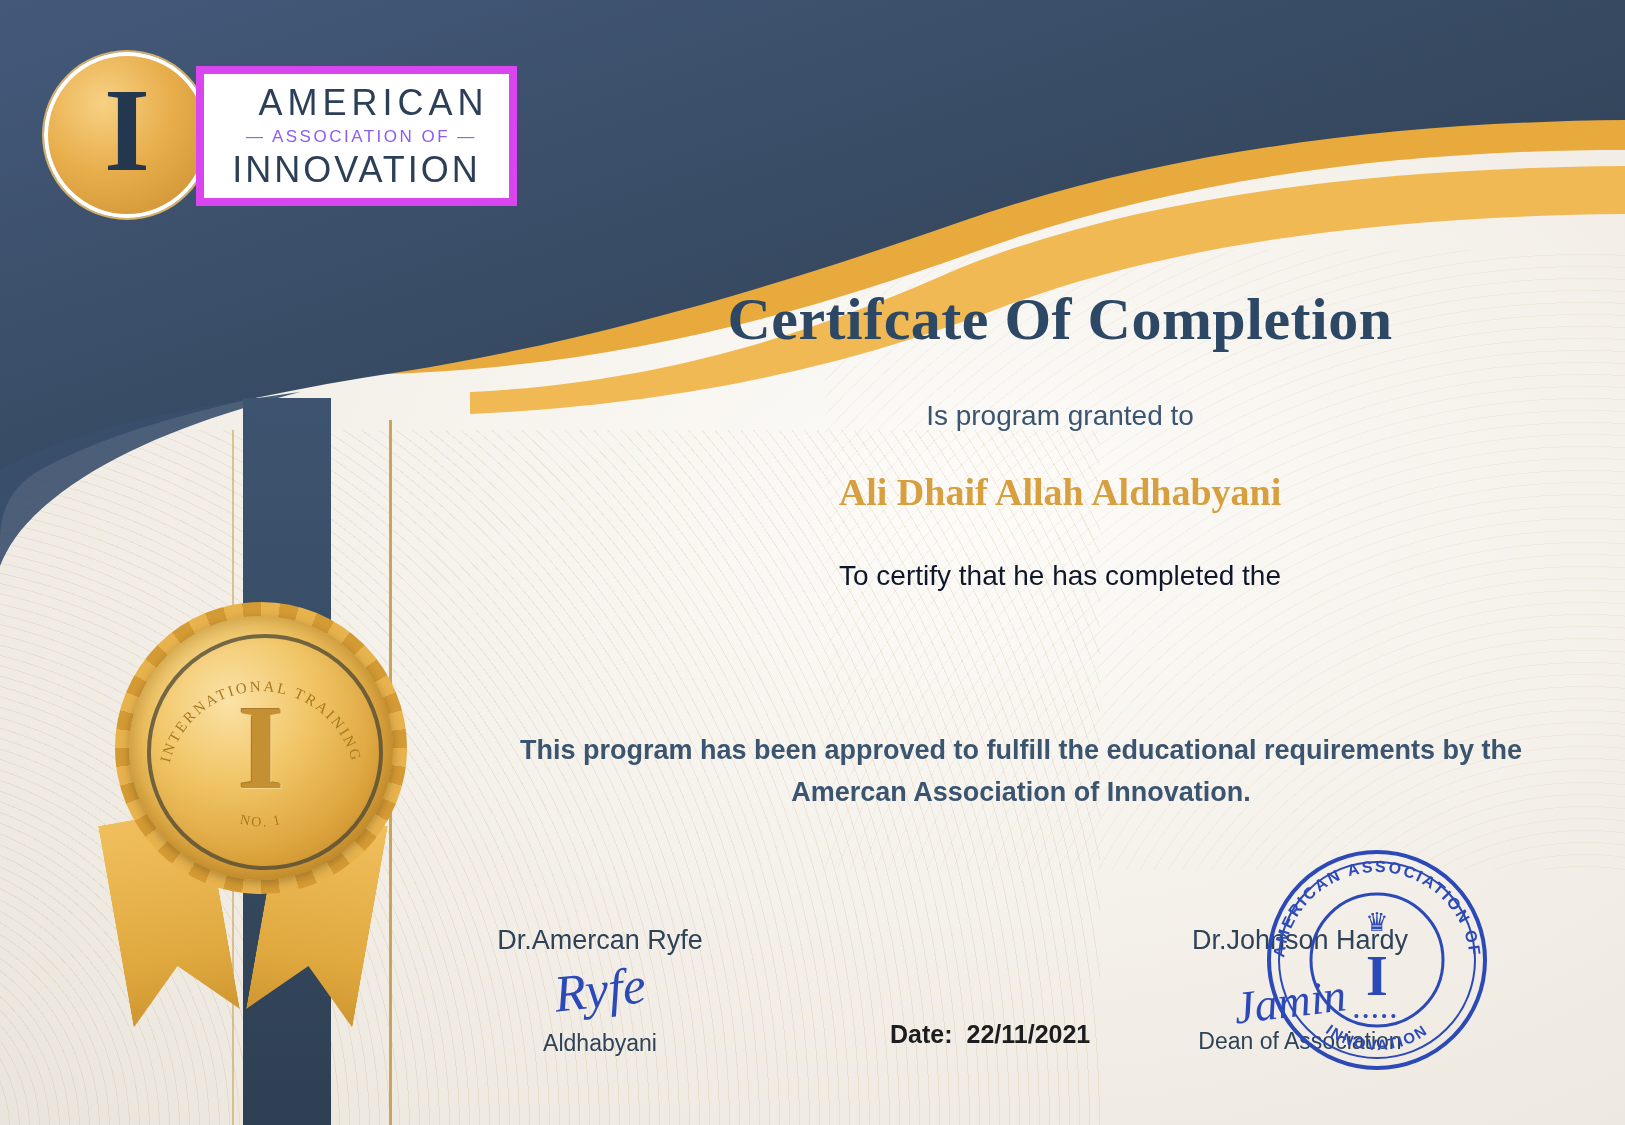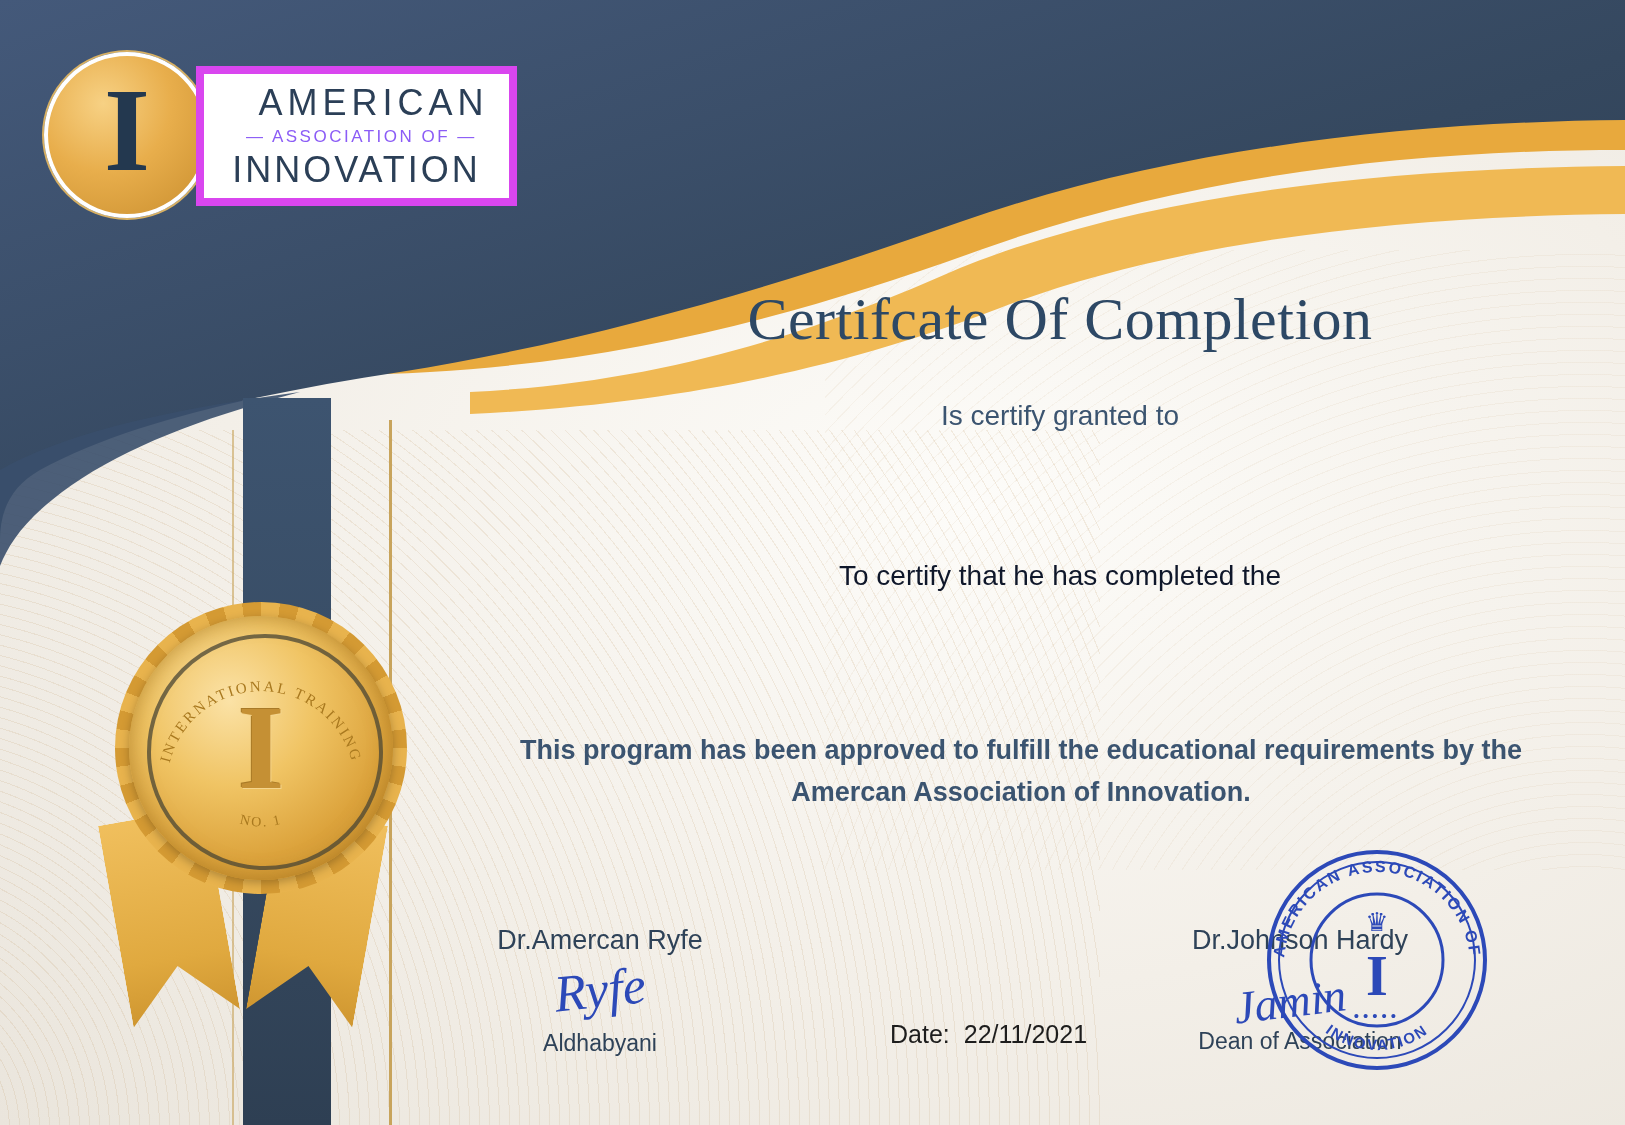--- a/index.html
+++ b/index.html
@@ -185,21 +185,21 @@
   }
 
   
   .title {
     position: absolute;
     left: 660px; top: 285px;
     width: 800px;
     text-align: center;
     font-family: "Liberation Serif", serif;
     font-size: 60px;
-    font-weight: normal;
+    font-weight: bold;
     color: #2d4865;
     letter-spacing: .5px;
   }
   .granted {
     position: absolute;
     left: 660px; top: 400px;
     width: 800px;
     text-align: center;
     font-size: 28px;
     color: #3b5470;
@@ -273,21 +273,21 @@
     font-size: 46px;
     color: #2c49b8;
     transform: rotate(-7deg);
   }
   .sig-right-role {
     position: absolute; left: 1110px; top: 1028px; width: 380px;
     text-align: center; font-size: 23px; color: #2e4258;
   }
   .date-line {
     position: absolute; left: 890px; top: 1020px;
-    font-size: 25px; font-weight: normal; color: #1d1d1d;
+    font-size: 25px; font-weight: bold; color: #1d1d1d;
   }
   .date-line .val { margin-left: 14px; }
 
   
   .stamp {
     position: absolute;
     left: 1262px; top: 845px;
     width: 230px; height: 230px;
   }
 </style>
@@ -347,21 +347,22 @@
         <textPath href="#arcTop" startOffset="50%" text-anchor="middle">INTERNATIONAL TRAINING</textPath>
       </text>
       <text font-family="Liberation Serif, serif" font-size="14" fill="#a9791f" letter-spacing="2">
         <textPath href="#arcBot" startOffset="50%" text-anchor="middle">NO. 1</textPath>
       </text>
     </svg>
     <div class="seal-center">I</div>
   </div>
 
   <div class="title">Certifcate Of Completion</div>
-  <div class="granted">Is certify granted to</div>
+  <div class="granted">Is program granted to</div>
+  <div class="recipient">Ali Dhaif Allah Aldhabyani</div>
   <div class="certify">To certify that he has completed the</div>
   <div class="approval">This program has been approved to fulfill the educational requirements by the Amercan Association of Innovation.</div>
 
   <div class="sig-left-name">Dr.Amercan Ryfe</div>
   <div class="sig-left-mark">Ryfe</div>
   <div class="sig-left-role">Aldhabyani</div>
 
   <div class="sig-right-name">Dr.Johnson Hardy</div>
   <div class="sig-right-mark">Jamin</div>
   <div class="sig-right-role">Dean of Association</div>

